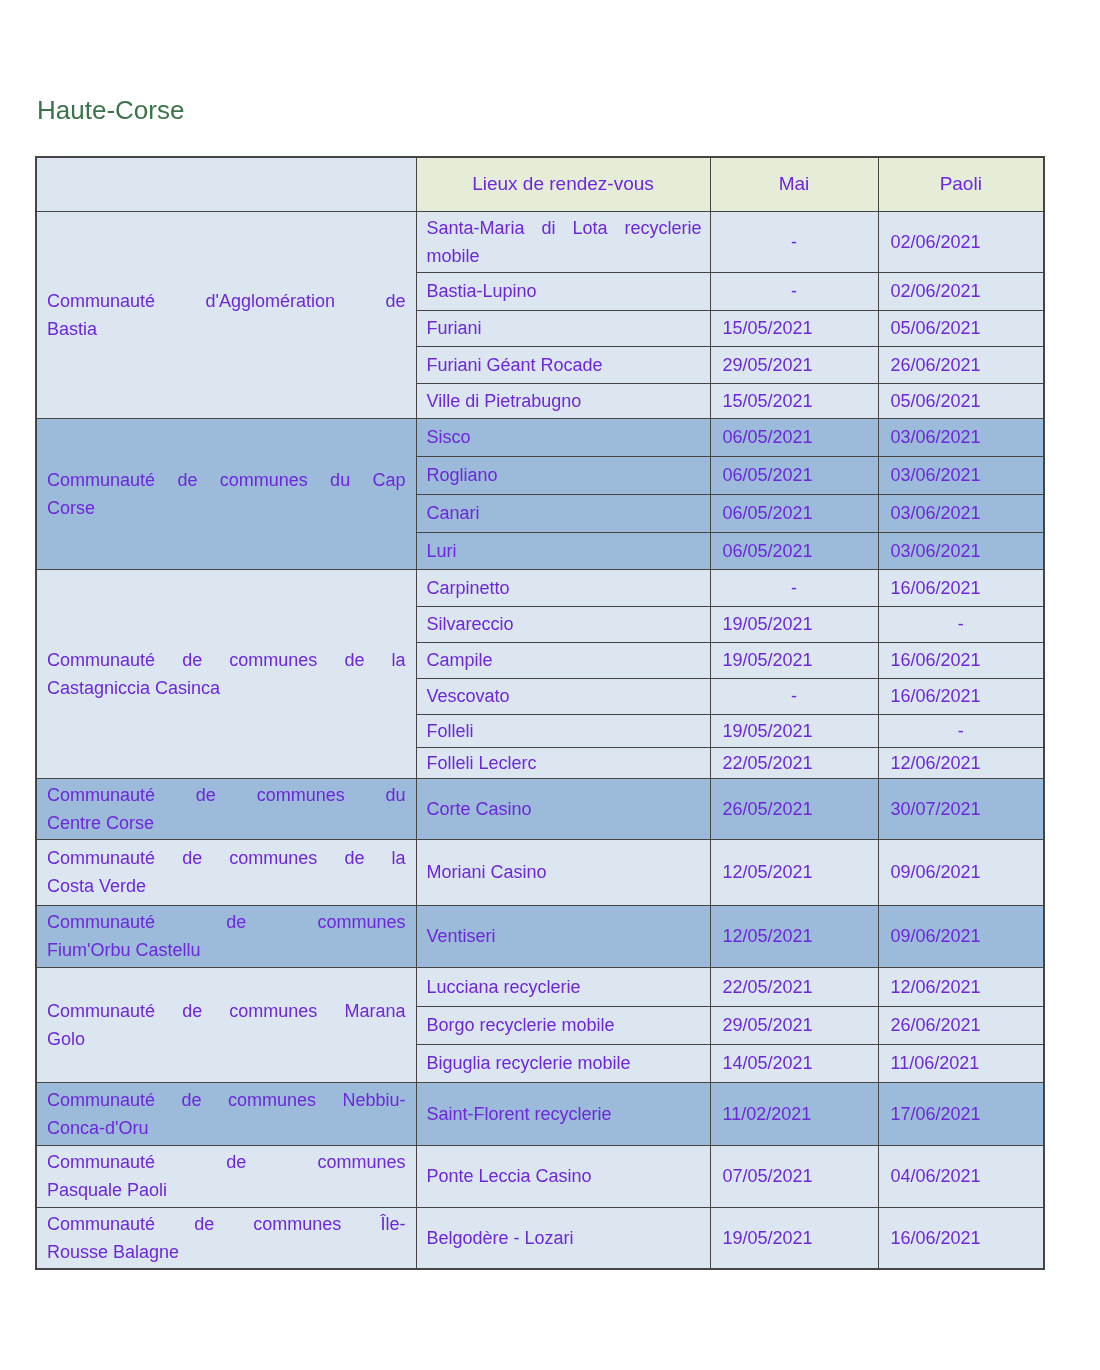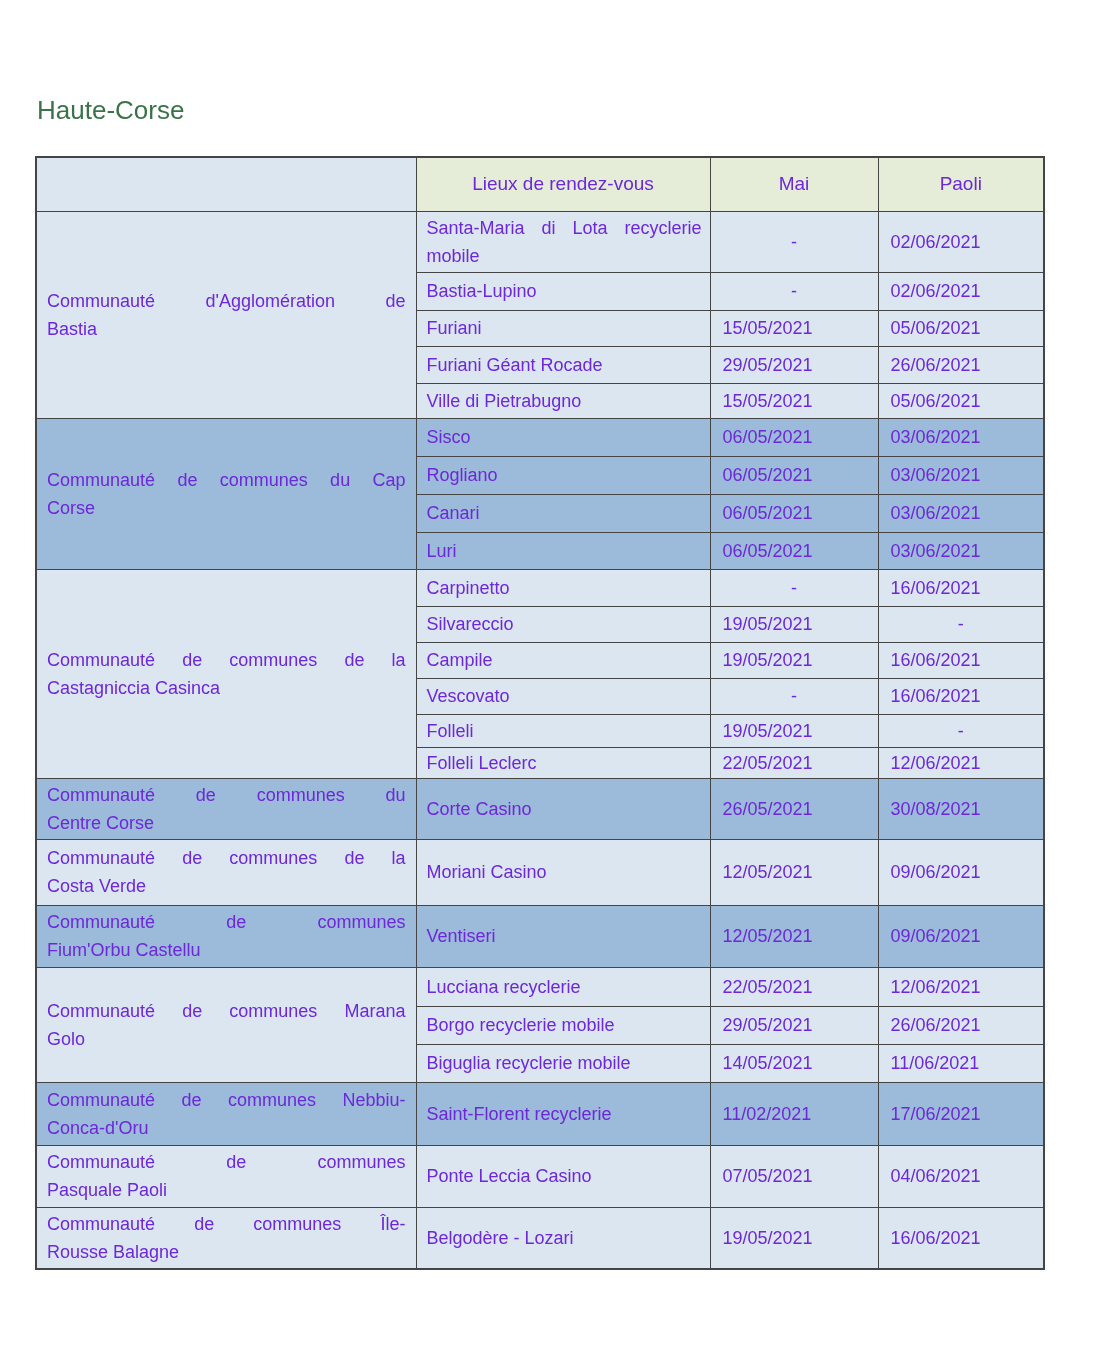--- a/index.html
+++ b/index.html
@@ -205,21 +205,21 @@
           <td class="date bg-l">22/05/2021</td>
           <td class="date bg-l">12/06/2021</td>
         </tr>
         <tr style="height: 60px;">
           <td rowspan="1" class="group bg-m">
             <div class="jline">Communauté de communes du</div>
             <div class="jline last">Centre Corse</div>
           </td>
           <td class="lieu bg-m v-top">Corte Casino</td>
           <td class="date bg-m v-bottom">26/05/2021</td>
-          <td class="date bg-m v-bottom">30/08/2021</td>
+          <td class="date bg-m v-bottom">30/07/2021</td>
         </tr>
         <tr style="height: 66px;">
           <td rowspan="1" class="group bg-l">
             <div class="jline">Communauté de communes de la</div>
             <div class="jline last">Costa Verde</div>
           </td>
           <td class="lieu bg-l v-bottom">Moriani Casino</td>
           <td class="date bg-l v-bottom">12/05/2021</td>
           <td class="date bg-l v-bottom">09/06/2021</td>
         </tr>

